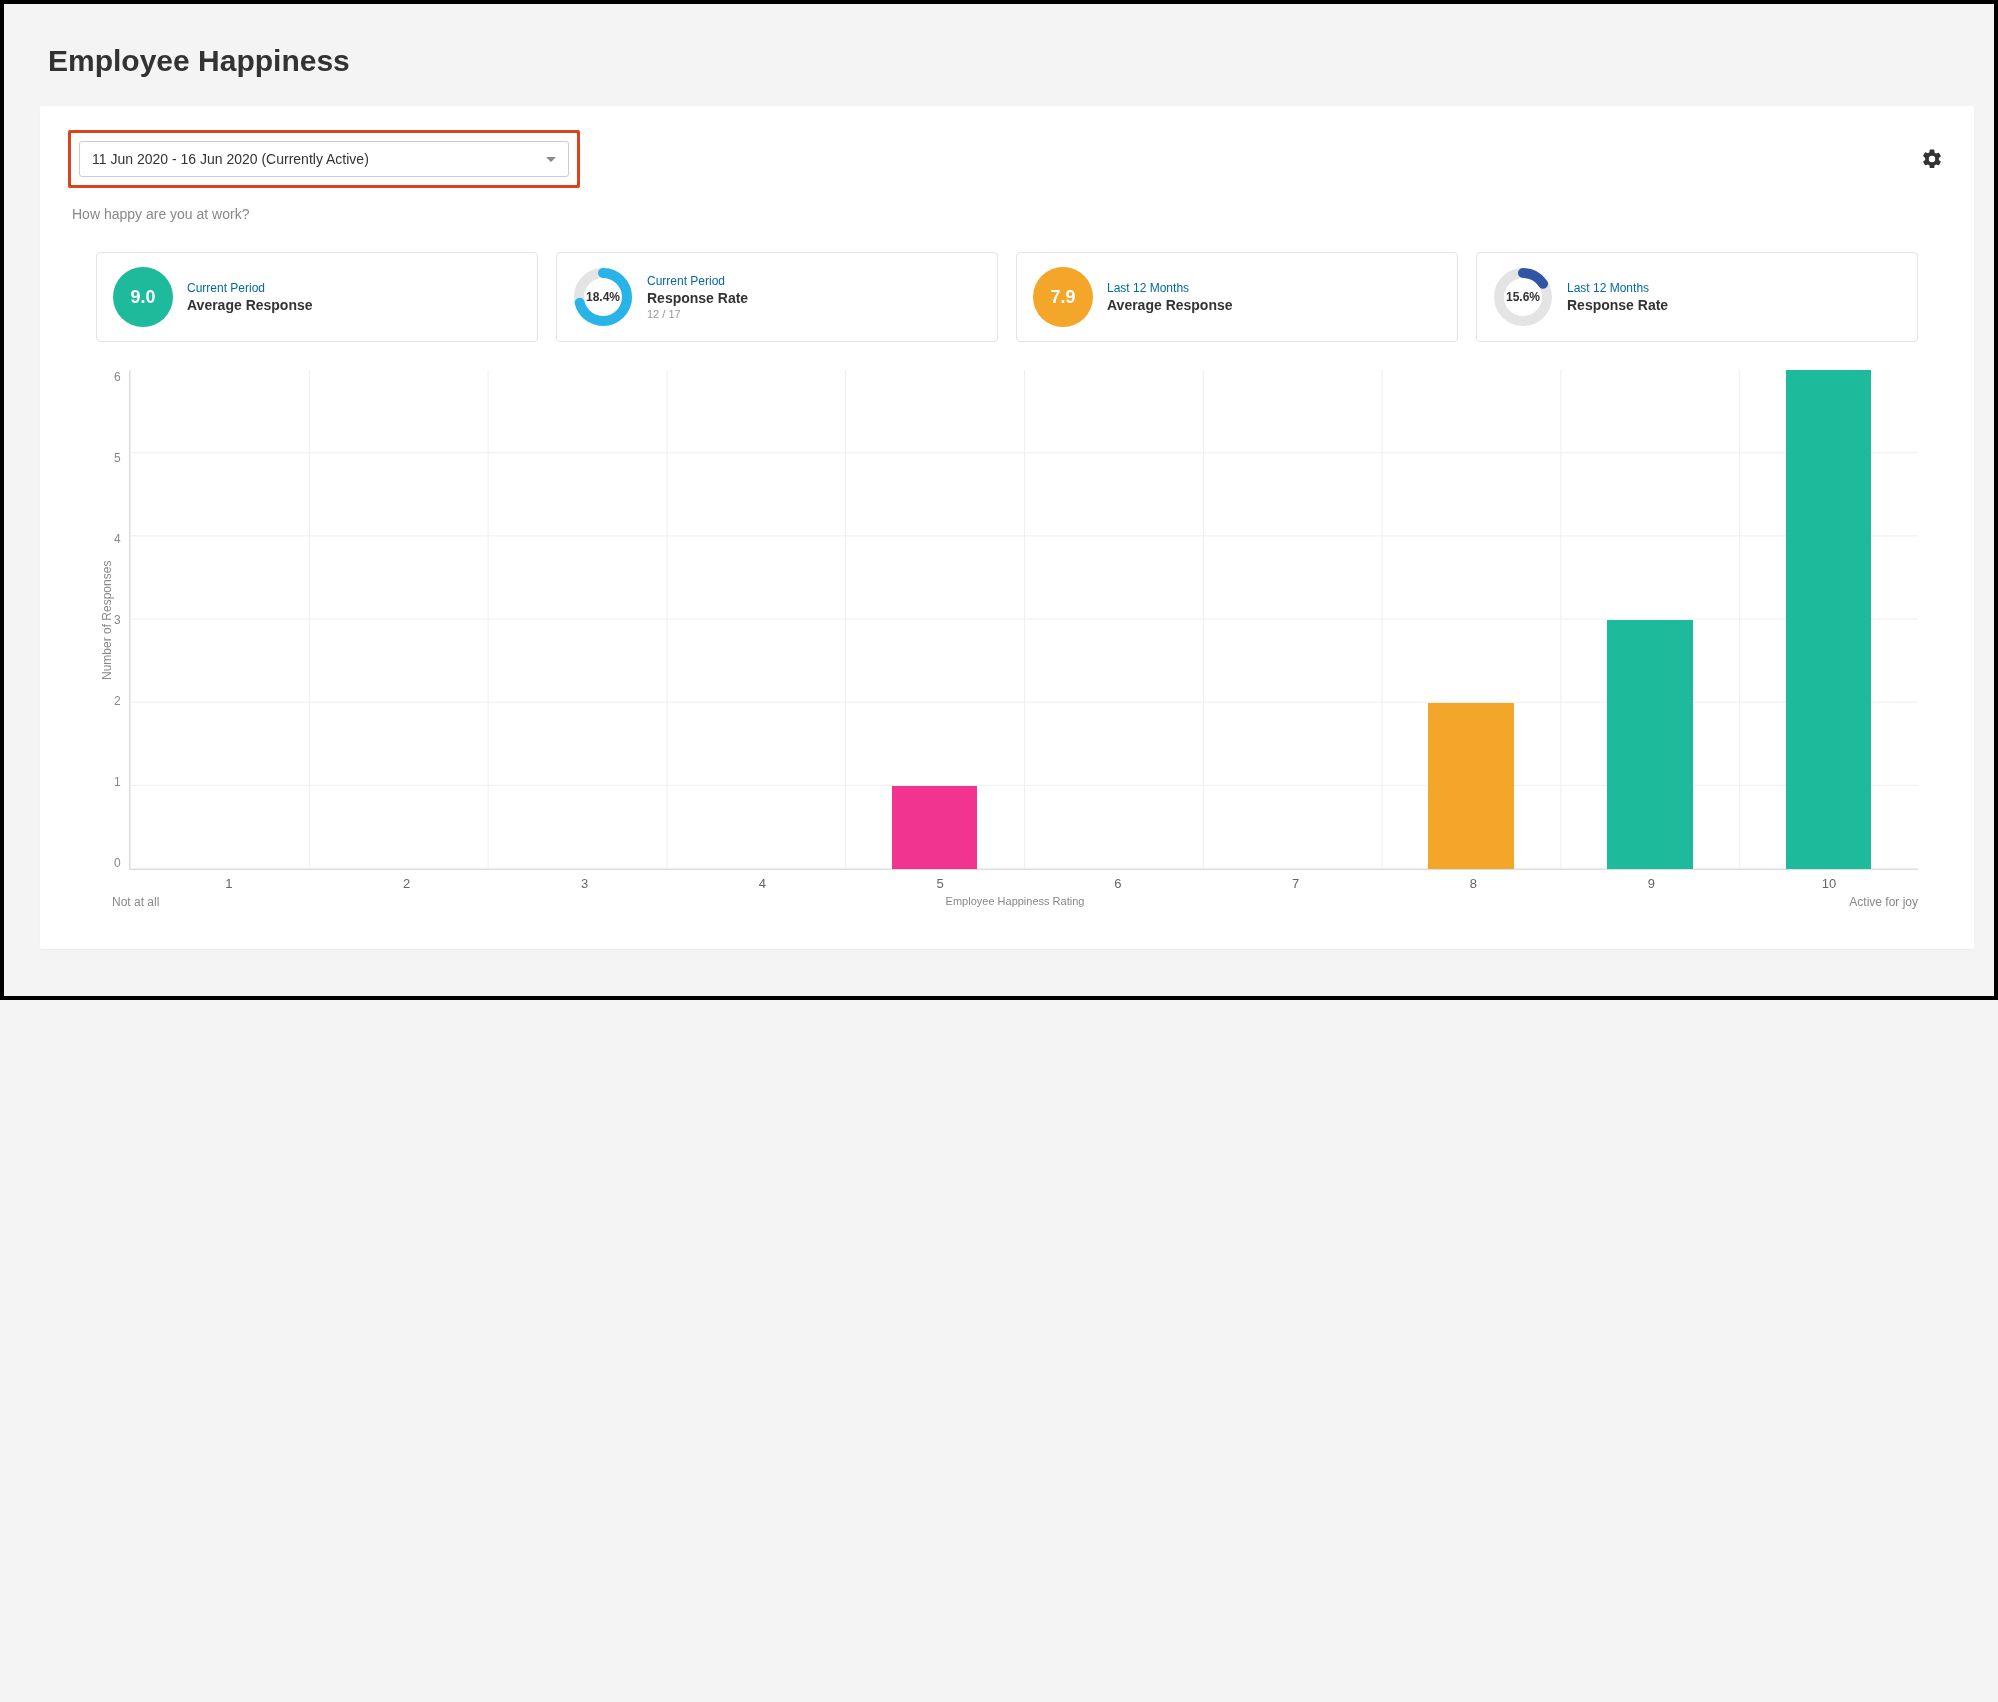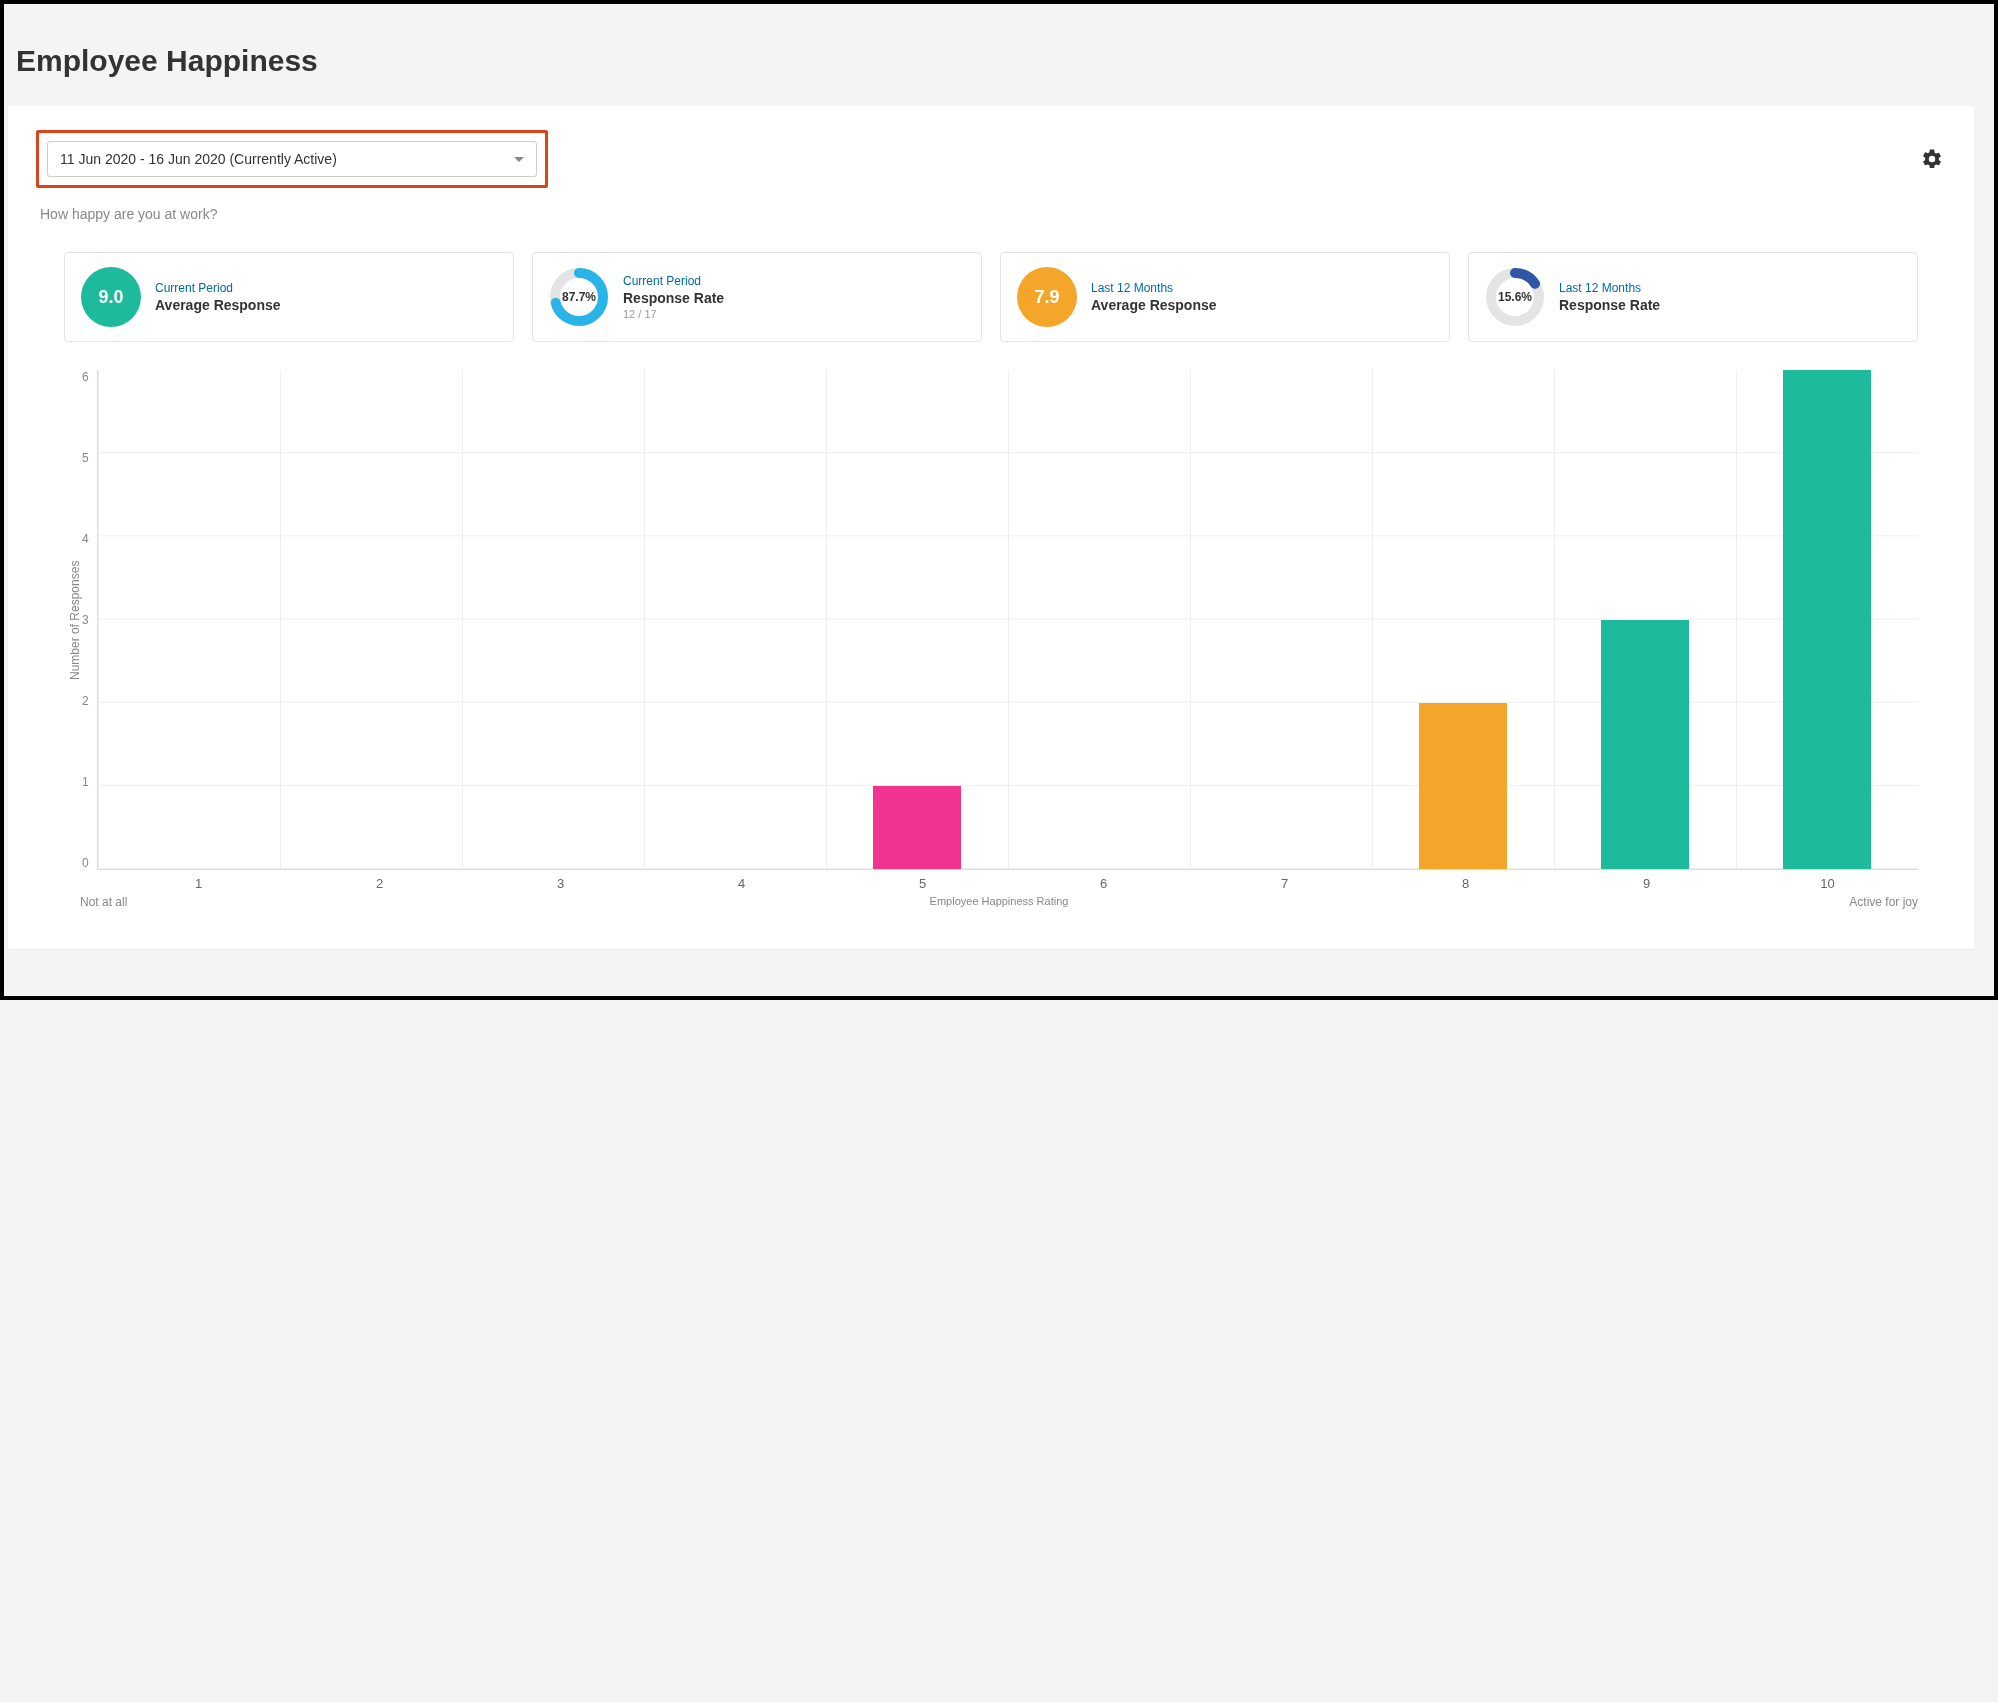--- a/index.html
+++ b/index.html
@@ -6,21 +6,21 @@
   html, body {
     margin: 0;
     padding: 0;
     font-family: -apple-system, BlinkMacSystemFont, "Segoe UI", Helvetica, Arial, sans-serif;
     background: #f4f4f4;
     color: #333;
   }
   .outer {
     border: 4px solid #000;
     margin: 0;
-    padding: 20px 20px 40px 4px;
+    padding: 20px 20px 40px 36px;
     background: #f4f4f4;
     min-height: 1000px;
   }
   .page-title {
     font-size: 30px;
     font-weight: 700;
     color: #333;
     margin: 20px 0 28px 8px;
   }
   .panel {
@@ -223,21 +223,21 @@
           <div class="title">Average Response</div>
         </div>
       </div>
 
       <div class="metric-card">
         <div class="donut-wrap">
           <svg width="60" height="60" viewBox="0 0 60 60">
             <circle cx="30" cy="30" r="24" fill="none" stroke="#e4e4e4" stroke-width="10"></circle>
             <circle id="donut1" cx="30" cy="30" r="24" fill="none" stroke="#28b4e8" stroke-width="10" stroke-linecap="round" stroke-dasharray="150.79644737231007" stroke-dashoffset="44.33415552745917"></circle>
           </svg>
-          <div class="donut-label">87.7%</div>
+          <div class="donut-label">18.4%</div>
         </div>
         <div class="metric-text">
           <div class="subtitle">Current Period</div>
           <div class="title">Response Rate</div>
           <div class="extra">12 / 17</div>
         </div>
       </div>
 
       <div class="metric-card">
         <div class="solid-circle" style="background:#f4a62a">7.9</div>

